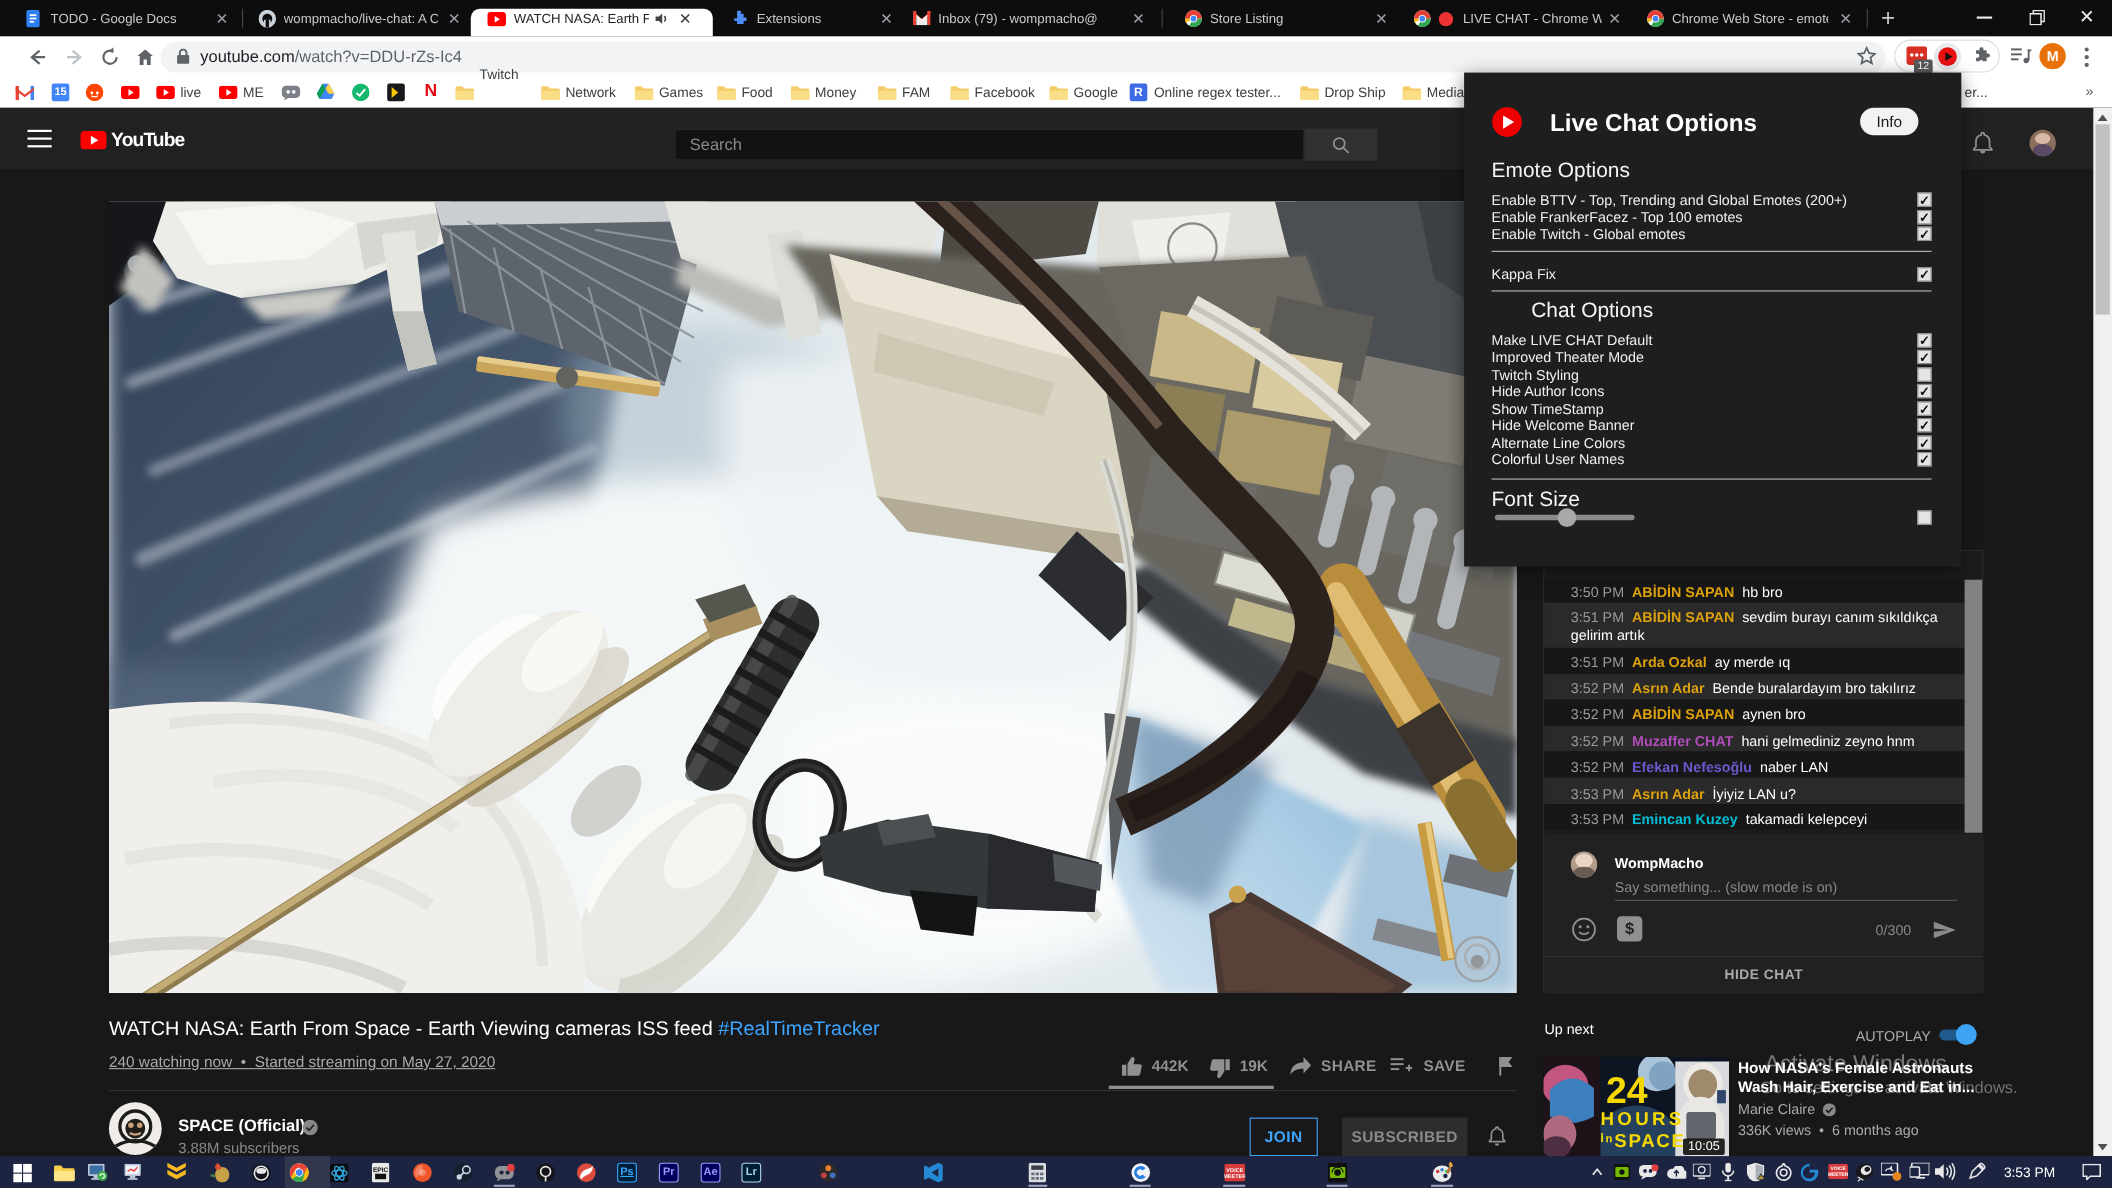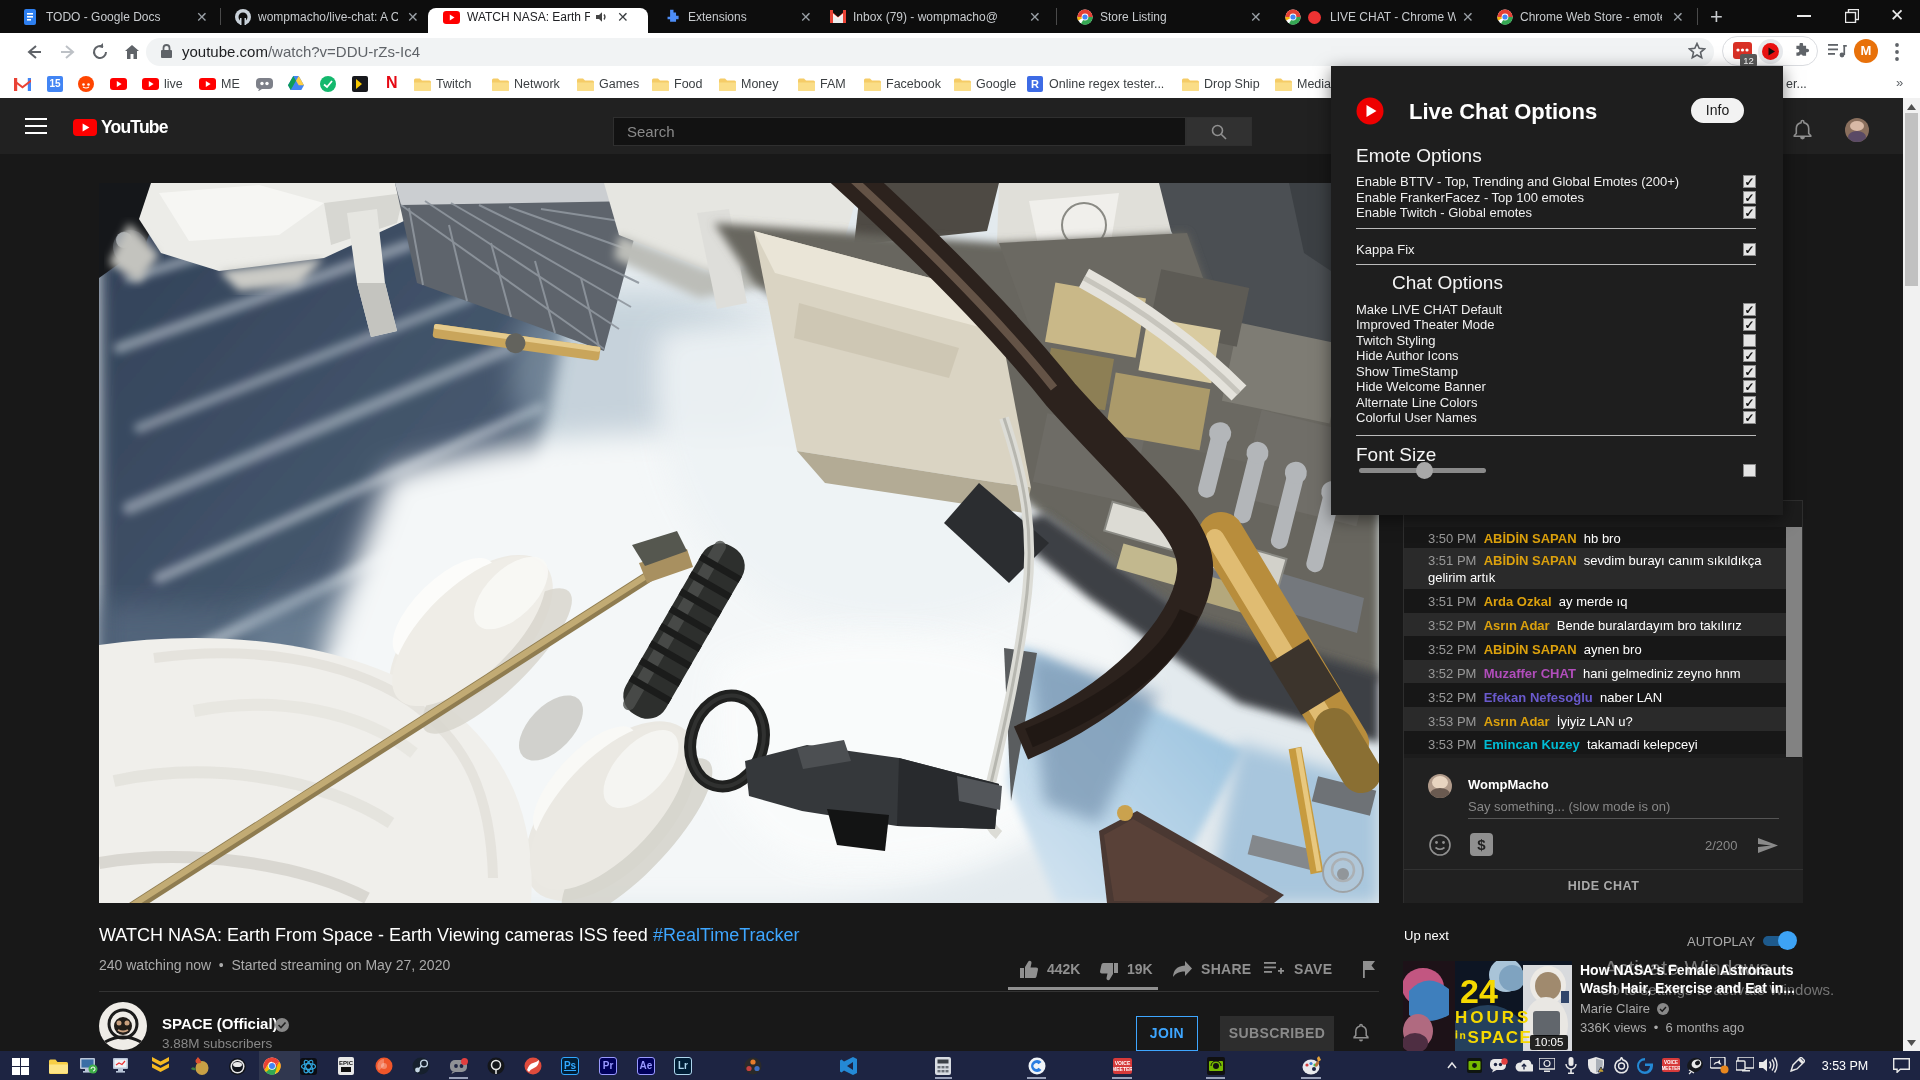--- a/index.html
+++ b/index.html
@@ -212,21 +212,21 @@
       <path d="M4,8.5 L7,11 L12,5" stroke="#fff" stroke-width="1.8" fill="none"></path>
     </svg>
 <div class="abs" style="left:352px;top:76px;width:16px;height:16px;background:#17181c;border-radius:2px;">
       <div style="position:absolute;left:4px;top:3px;width:0;height:0;border-left:6px solid #f7c700;border-top:5px solid transparent;border-bottom:5px solid transparent;"></div>
     </div>
 <div class="abs" style="left:386px;top:74px;font-size:16px;font-weight:bold;color:#e50914;">N</div>
 <svg class="abs" style="left:414px;top:78px" width="17" height="13">
       <path d="M0,2 a1.5,1.5 0 0 1 1.5,-1.5 h4.5 l2,2 h7.5 a1.5,1.5 0 0 1 1.5,1.5 v7.5 a1.5,1.5 0 0 1 -1.5,1.5 h-14 a1.5,1.5 0 0 1 -1.5,-1.5 Z" fill="#f5cc67"></path>
       <path d="M0,4.5 h17 v7 a1.5,1.5 0 0 1 -1.5,1.5 h-14 a1.5,1.5 0 0 1 -1.5,-1.5 Z" fill="#fadd87"></path>
     </svg>
-<div class="abs bm" style="left:436px;top:77px;">Twitch</div>
+<div class="abs bm" style="left:436px;top:61px;">Twitch</div>
 <svg class="abs" style="left:492px;top:78px" width="17" height="13">
       <path d="M0,2 a1.5,1.5 0 0 1 1.5,-1.5 h4.5 l2,2 h7.5 a1.5,1.5 0 0 1 1.5,1.5 v7.5 a1.5,1.5 0 0 1 -1.5,1.5 h-14 a1.5,1.5 0 0 1 -1.5,-1.5 Z" fill="#f5cc67"></path>
       <path d="M0,4.5 h17 v7 a1.5,1.5 0 0 1 -1.5,1.5 h-14 a1.5,1.5 0 0 1 -1.5,-1.5 Z" fill="#fadd87"></path>
     </svg>
 <div class="abs bm" style="left:514px;top:77px;text-align:center;">Network</div>
 <svg class="abs" style="left:577px;top:78px" width="17" height="13">
       <path d="M0,2 a1.5,1.5 0 0 1 1.5,-1.5 h4.5 l2,2 h7.5 a1.5,1.5 0 0 1 1.5,1.5 v7.5 a1.5,1.5 0 0 1 -1.5,1.5 h-14 a1.5,1.5 0 0 1 -1.5,-1.5 Z" fill="#f5cc67"></path>
       <path d="M0,4.5 h17 v7 a1.5,1.5 0 0 1 -1.5,1.5 h-14 a1.5,1.5 0 0 1 -1.5,-1.5 Z" fill="#fadd87"></path>
     </svg>
 <div class="abs bm" style="left:599px;top:77px;">Games</div>
@@ -510,21 +510,21 @@
 
 <circle cx="1244" cy="689" r="21" fill="#cfcfcf" opacity="0.22"></circle>
 <circle cx="1244" cy="689" r="20" fill="none" stroke="#999" stroke-width="2" opacity="0.8"></circle>
 <circle cx="1244" cy="687" r="11" fill="none" stroke="#aaa" stroke-width="2.5" opacity="0.8"></circle>
 <circle cx="1244" cy="691" r="6" fill="#8a8a8a" opacity="0.8"></circle>
 </svg>
 </div>
 
 
 <div class="abs" style="left:99px;top:925px;font-size:18px;color:#fff;">WATCH NASA: Earth From Space - Earth Viewing cameras ISS feed <span style="color:#3ea6ff">#RealTimeTracker</span></div>
-<div class="abs" style="left:99px;top:957px;font-size:14px;color:#aaaaaa;">240 watching now &nbsp;•&nbsp; Started streaming on May 27, 2020</div>
+<div class="abs" style="left:99px;top:957px;font-size:14px;color:#aaaaaa;text-decoration:underline;">240 watching now &nbsp;•&nbsp; Started streaming on May 27, 2020</div>
 
 <svg class="abs" style="left:1019px;top:960px" width="20" height="19">
       <path d="M1,8 h4 v10 h-4 z M6,18 h9.5 a2,2 0 0 0 2,-1.6 l1.4,-6.4 a2,2 0 0 0 -2,-2.4 h-5.4 l1,-4.6 a1.8,1.8 0 0 0 -3.2,-1.4 l-3.3,5.4 z" fill="#909090"></path>
     </svg>
 <div class="abs" style="left:1047px;top:961px;font-size:14px;color:#909090;font-weight:bold;">442K</div>
 <svg class="abs" style="left:1099px;top:962px" width="20" height="19">
       <path d="M19,11 h-4 v-10 h4 z M14,1 h-9.5 a2,2 0 0 0 -2,1.6 l-1.4,6.4 a2,2 0 0 0 2,2.4 h5.4 l-1,4.6 a1.8,1.8 0 0 0 3.2,1.4 l3.3,-5.4 z" fill="#909090"></path>
     </svg>
 <div class="abs" style="left:1127px;top:961px;font-size:14px;color:#909090;font-weight:bold;">19K</div>
 <svg class="abs" style="left:1172px;top:960px" width="21" height="18">
@@ -601,21 +601,21 @@
 <div class="abs" style="left:1468px;top:777px;font-size:13px;font-weight:bold;color:#fff;">WompMacho</div>
 <div class="abs" style="left:1468px;top:799px;font-size:13px;color:#888;">Say something... (slow mode is on)</div>
 <div class="abs" style="left:1468px;top:818px;width:311px;height:1px;background:#555;"></div>
 <svg class="abs" style="left:1429px;top:834px" width="22" height="22">
       <circle cx="11" cy="11" r="10" stroke="#909090" stroke-width="1.6" fill="none"></circle>
       <circle cx="7.5" cy="8.5" r="1.4" fill="#909090"></circle>
       <circle cx="14.5" cy="8.5" r="1.4" fill="#909090"></circle>
       <path d="M6.5,13.5 Q11,17 15.5,13.5" stroke="#909090" stroke-width="1.6" fill="none"></path>
     </svg>
 <div class="abs" style="left:1470px;top:833px;width:23px;height:23px;background:#909090;border-radius:4px;color:#212121;font-size:15px;font-weight:bold;text-align:center;line-height:23px;">$</div>
-<div class="abs" style="left:1705px;top:838px;font-size:13px;color:#888;">2/200</div>
+<div class="abs" style="left:1705px;top:838px;font-size:13px;color:#888;">0/300</div>
 <svg class="abs" style="left:1757px;top:837px" width="22" height="17">
       <path d="M1,1 L21,8.5 L1,16 L1,10 L14,8.5 L1,7 Z" fill="#8a8a8a"></path>
     </svg>
 <div class="abs" style="left:1404px;top:869px;width:399px;height:1px;background:#323232;"></div>
 <div class="abs" style="left:1404px;top:870px;width:399px;height:33px;background:#212121;color:#aaa;font-size:12.5px;font-weight:bold;letter-spacing:0.5px;text-align:center;line-height:33px;">HIDE CHAT</div>
 
 
 <div class="abs" style="left:1404px;top:928px;font-size:13px;color:#fff;">Up next</div>
 <div class="abs" style="left:1687px;top:934px;font-size:13px;color:#aaa;">AUTOPLAY</div>
 <div class="abs" style="left:1763px;top:936px;width:30px;height:10px;border-radius:5px;background:#1e5a8c;"></div>

